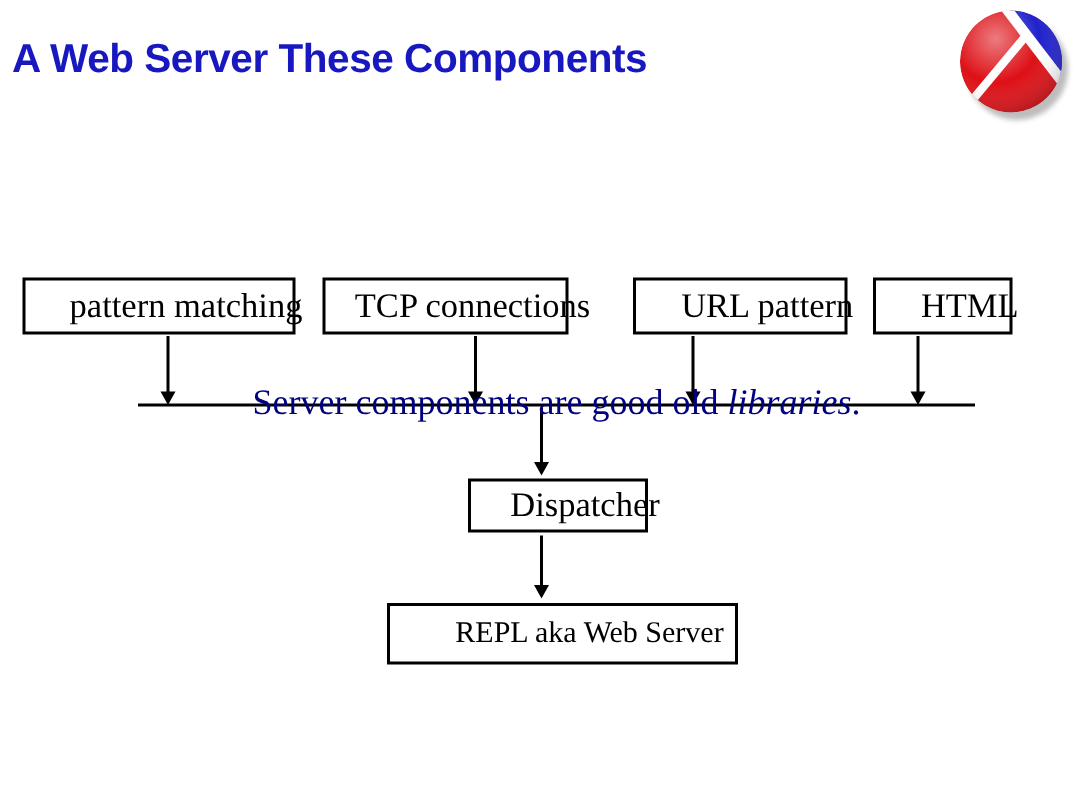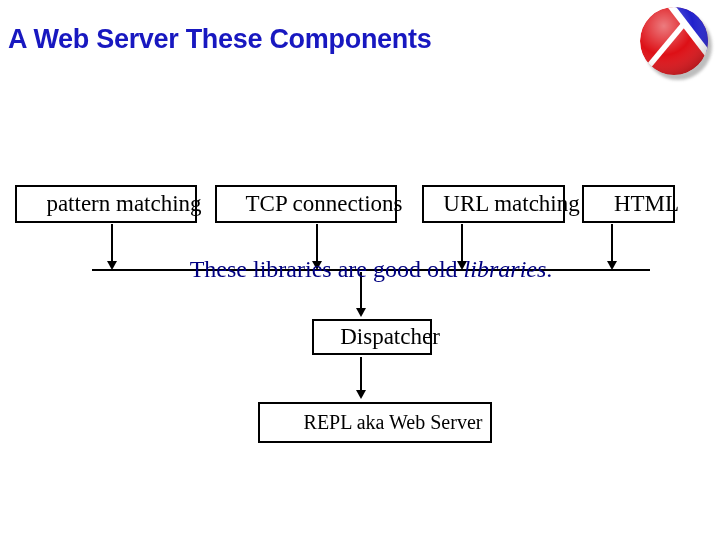--- a/index.html
+++ b/index.html
@@ -40,21 +40,21 @@
     background: #ffffff;
     display: flex;
     align-items: center;
     justify-content: center;
     font-size: 23px;
     color: #000000;
     white-space: nowrap;
     padding-left: 36px;
   }
   .box-1 { left: 15px;  top: 185px; width: 182px; height: 38px; }
-  .box-2 { left: 215px; top: 185px; width: 182px; height: 38px; }
+  .box-2 { left: 215px; top: 185px; width: 164px; height: 38px; }
   .box-3 { left: 422px; top: 185px; width: 143px; height: 38px; }
   .box-4 { left: 582px; top: 185px; width: 93px;  height: 38px; text-align: center; }
   .box-dispatcher { left: 312px; top: 319px; width: 120px; height: 36px; }
   .box-repl       { left: 258px; top: 402px; width: 234px; height: 41px; font-size: 20px; }
 
   .arrow {
     position: absolute;
     width: 10px;
   }
   .arrow .shaft {
@@ -135,21 +135,21 @@
     </g>
   </svg>
 
   <div class="cbox box-1">
     <span>pattern matching</span>
   </div>
   <div class="cbox box-2">
     <span>TCP connections</span>
   </div>
   <div class="cbox box-3">
-    <span>URL matching</span>
+    <span>URL pattern</span>
   </div>
   <div class="cbox box-4">
     <span>HTML</span>
   </div>
 
   <div class="arrow a1">
     <div class="shaft"></div>
     <div class="head"></div>
   </div>
   <div class="arrow a2">
@@ -161,21 +161,21 @@
     <div class="head"></div>
   </div>
   <div class="arrow a4">
     <div class="shaft"></div>
     <div class="head"></div>
   </div>
 
   <div class="hline"></div>
 
   <div class="caption">
-    <span>These libraries are good old </span><span class="em">libraries</span><span>.</span>
+    <span>Server components are good old </span><span class="em">libraries</span><span>.</span>
   </div>
 
   <div class="arrow a5">
     <div class="shaft"></div>
     <div class="head"></div>
   </div>
 
   <div class="cbox box-dispatcher">
     <span>Dispatcher</span>
   </div>

